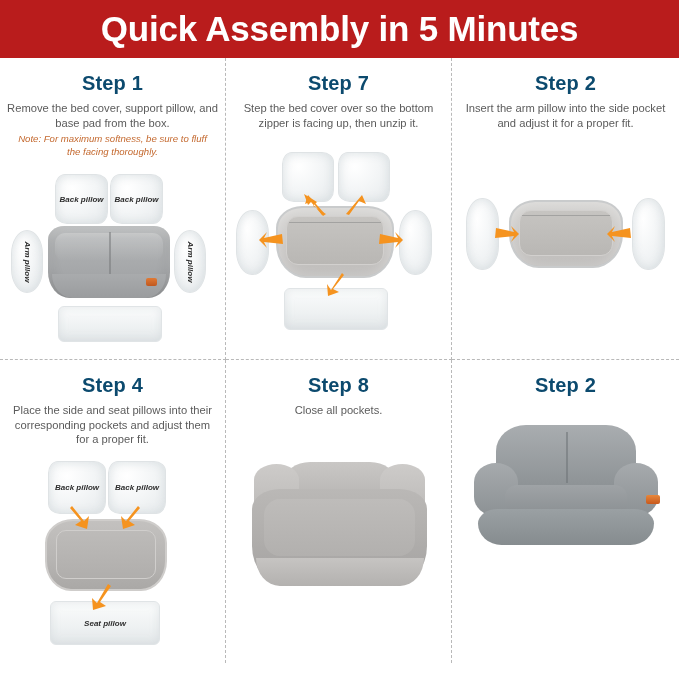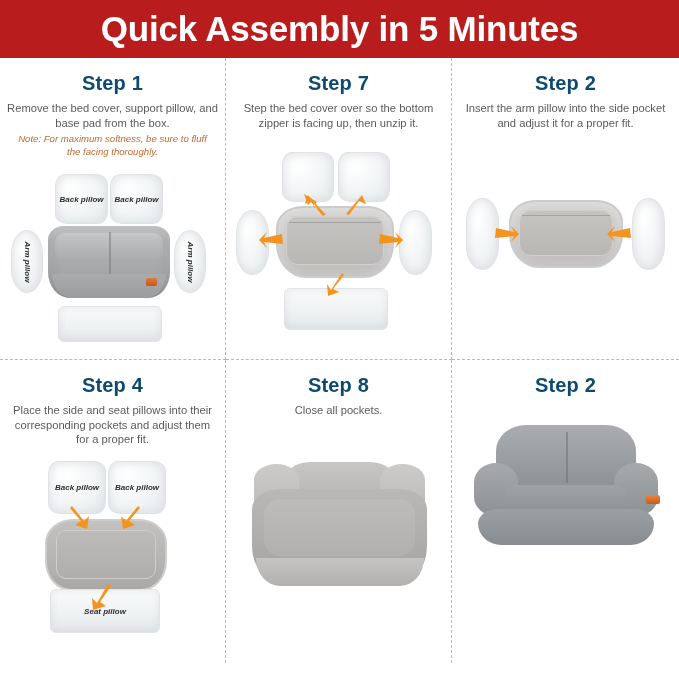--- a/index.html
+++ b/index.html
@@ -359,21 +359,21 @@
           <span class="pillow-label">Back pillow</span>
         </div>
         <div class="pillow back-pillow" style="left:108px; top:0px; width:58px; height:53px;">
           <span class="pillow-label">Back pillow</span>
         </div>
 
         <div class="cover-mid" style="left:45px; top:58px; width:122px; height:72px;">
           <div class="inner"></div>
         </div>
 
-        <div class="pad" style="left:50px; top:128px; width:110px; height:44px;padding-left:20px;">
+        <div class="pad" style="left:50px; top:140px; width:110px; height:44px;padding-left:20px;">
           <span class="pillow-label">Seat pillow</span>
         </div>
 
         <div class="arrow" style="left:68px; top:44px;">
           <svg width="24" height="26" viewBox="0 0 24 26">
               <path d="M4 1 L16 16 L21 11 L19 24 L7 20 L13 16 L2 3 Z" fill="#f5931f"></path>
             </svg>
         </div>
         <div class="arrow" style="left:118px; top:44px;">
           <svg width="24" height="26" viewBox="0 0 24 26">

